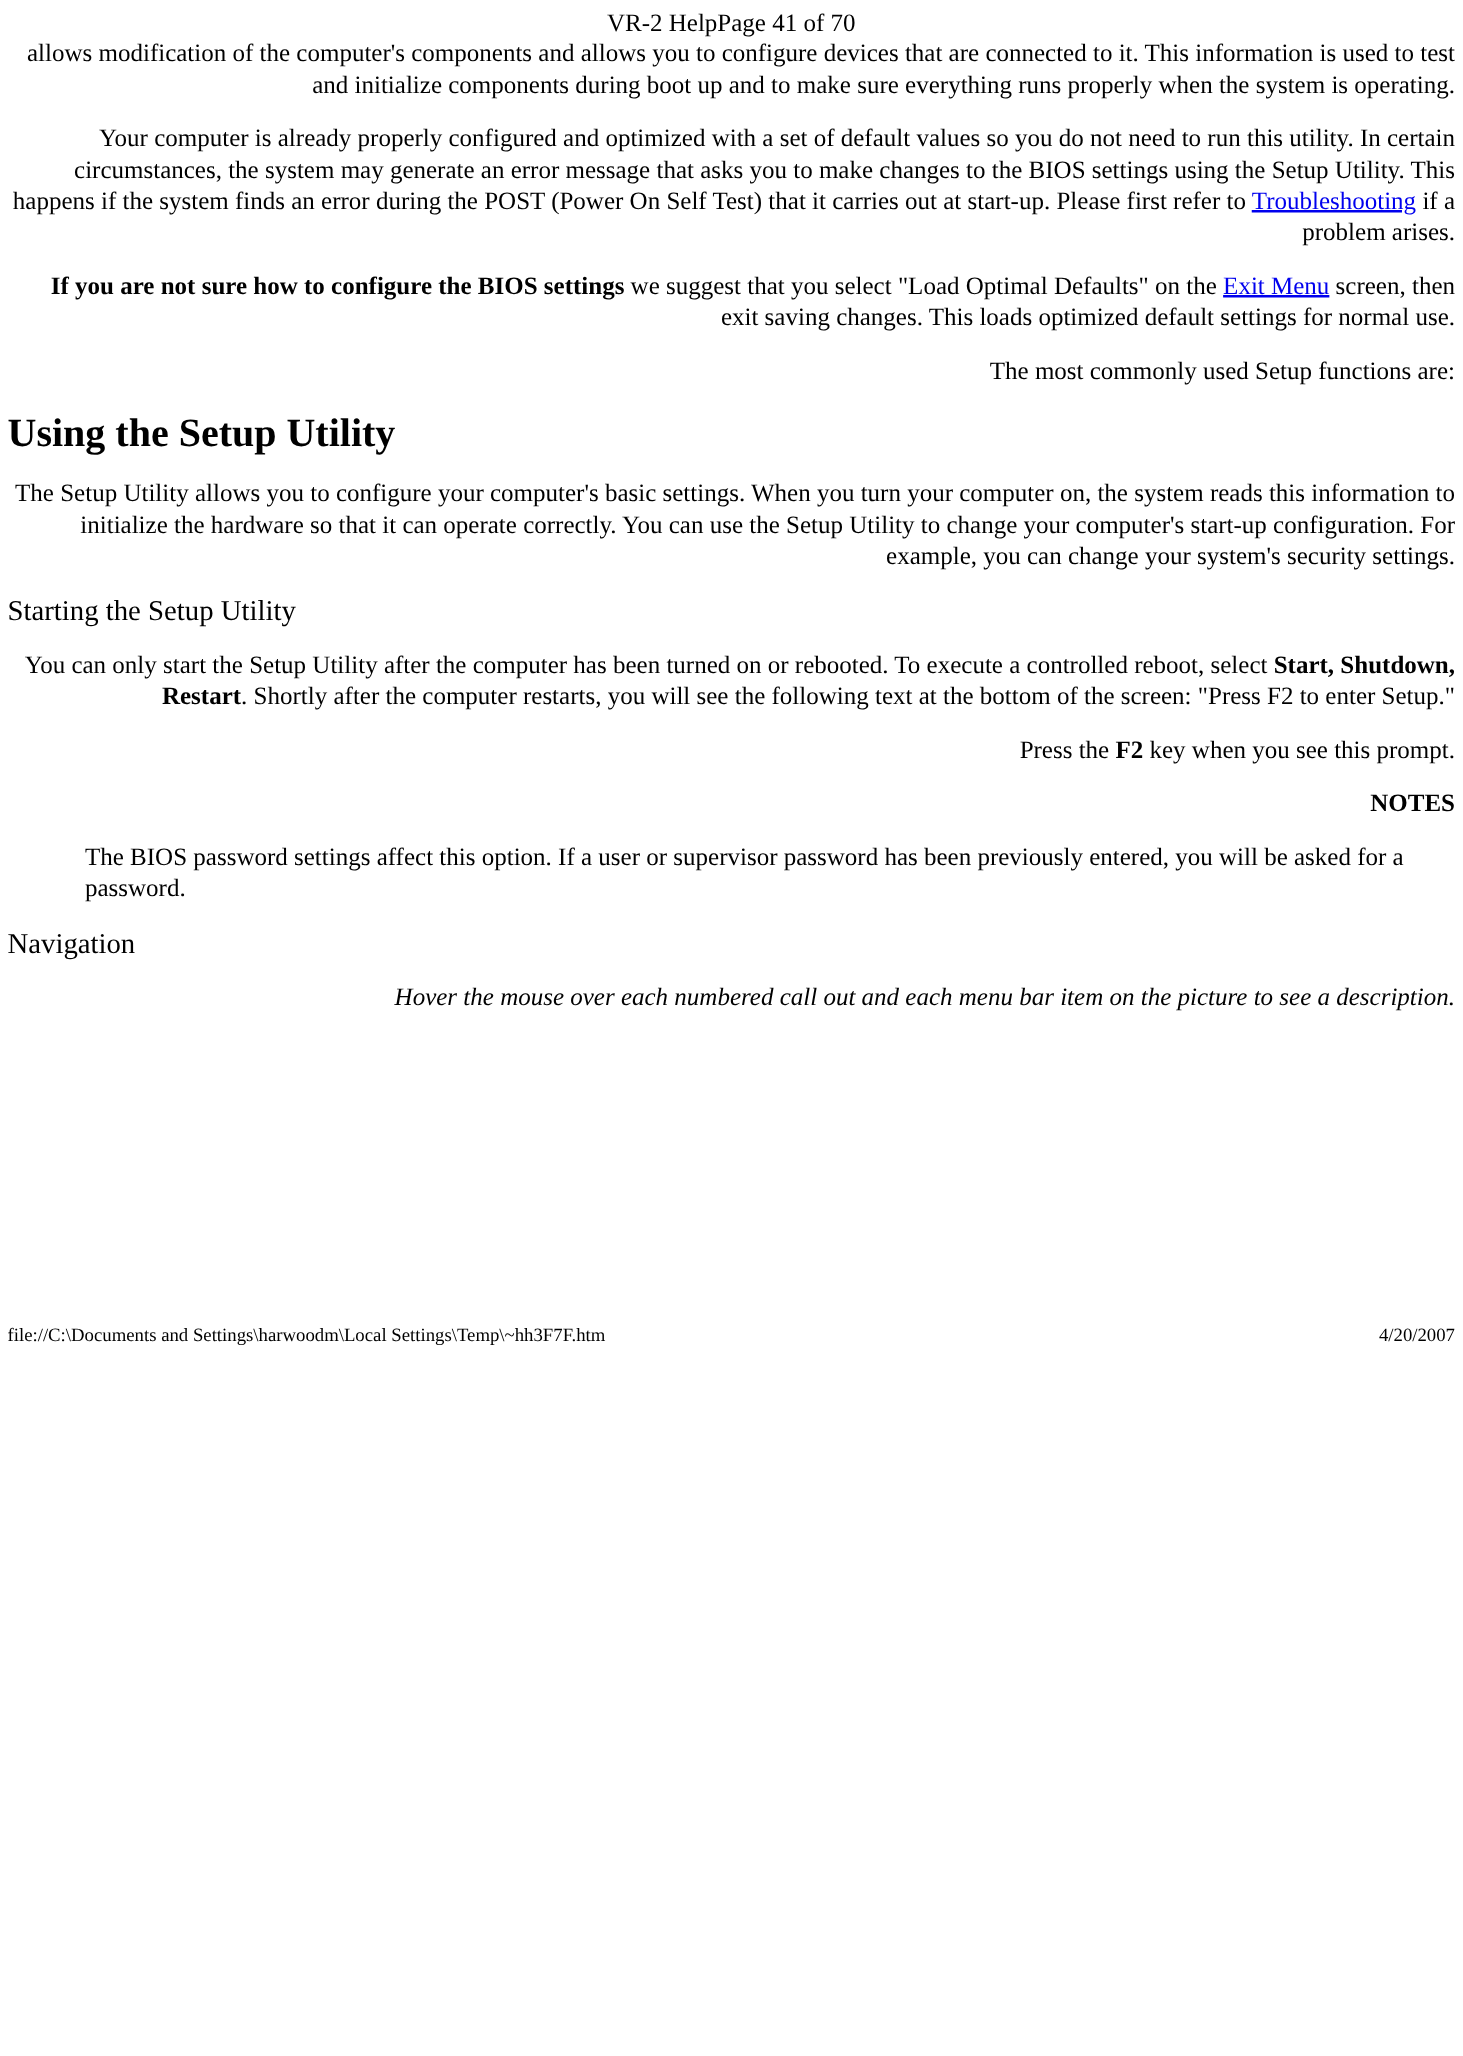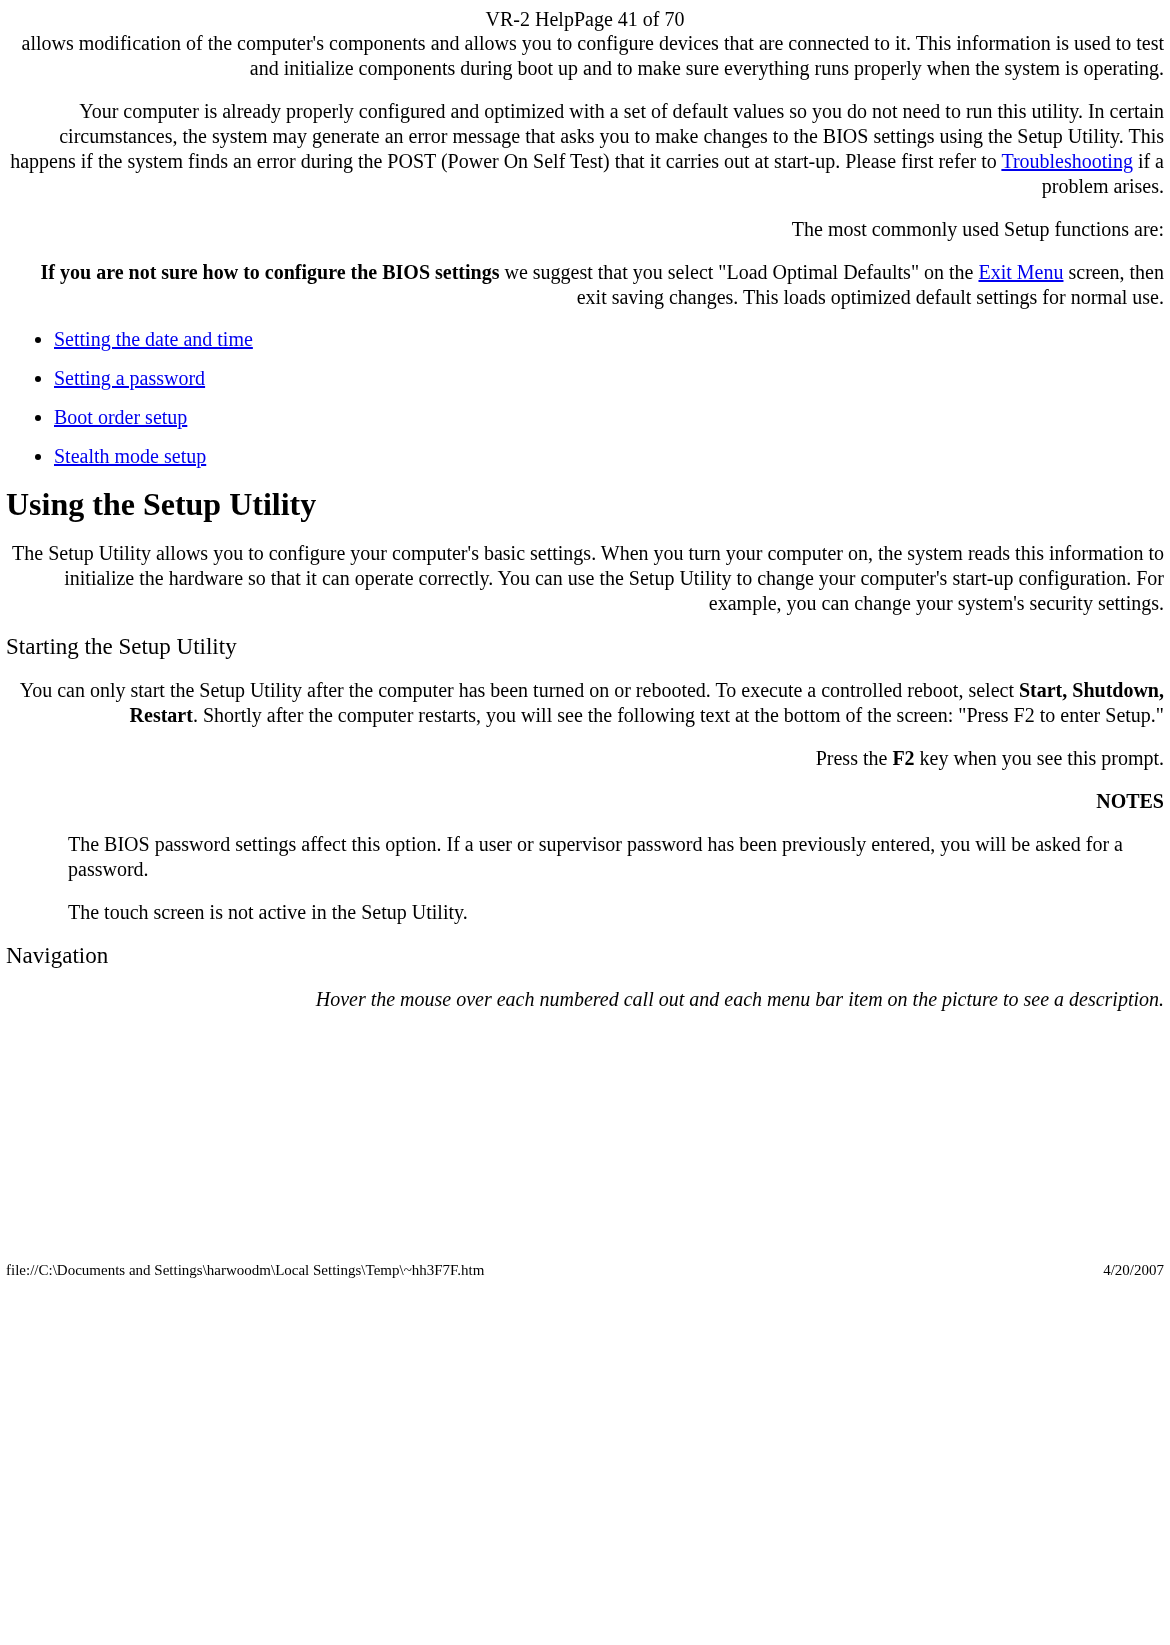--- a/index.html
+++ b/index.html
@@ -77,51 +77,44 @@
 </div>
 
 <div class="content">
 
   <p>allows modification of the computer's components and allows you to configure devices that are connected to it. This information is used to test and initialize components during boot up and to make sure everything runs properly when the system is operating.</p>
 
   <p>
     <span>Your computer is already properly configured and optimized with a set of default values so you do not need to run this utility. In certain circumstances, the system may generate an error message that asks you to make changes to the BIOS settings using the Setup Utility. This happens if the system finds an error during the POST (Power On Self Test) that it carries out at start-up. Please first refer to </span><a href="#">Troubleshooting</a><span> if a problem arises.</span>
   </p>
 
-  <p>The most commonly used Setup functions are:</p>
-
   <p>
     <span class="bold">If you are not sure how to configure the BIOS settings</span><span> we suggest that you select "Load Optimal Defaults" on the </span><a href="#">Exit Menu</a><span> screen, then exit saving changes.  This loads optimized default settings for normal use.</span>
   </p>
 
-  <ul class="bullet">
-    <li><a href="#">Setting the date and time</a></li>
-    <li><a href="#">Setting a password</a></li>
-    <li><a href="#">Boot order setup</a></li>
-    <li><a href="#">Stealth mode setup</a></li>
-  </ul>
+  <p>The most commonly used Setup functions are:</p>
+
 
   <h2>Using the Setup Utility</h2>
 
   <p>The Setup Utility allows you to configure your computer's basic settings. When you turn your computer on, the system reads this information to initialize the hardware so that it can operate correctly. You can use the Setup Utility to change your computer's start-up configuration. For example, you can change your system's security settings.</p>
 
   <h3>Starting the Setup Utility</h3>
 
   <p>
     <span>You can only start the Setup Utility after the computer has been turned on or rebooted. To execute a controlled reboot, select </span><span class="bold">Start, Shutdown, Restart</span><span>. Shortly after the computer restarts, you will see the following text at the bottom of the screen: "Press F2 to enter Setup."</span>
   </p>
 
   <p>
     <span>Press the </span><span class="bold">F2</span><span> key when you see this prompt.</span>
   </p>
 
   <p class="bold">NOTES</p>
 
   <div class="notes-block">The BIOS password settings affect this option. If a user or supervisor password has been previously entered, you will be asked for a password.</div>
-  <div class="notes-block">The touch screen is not active in the Setup Utility.</div>
 
   <h3>Navigation</h3>
 
   <p class="italic-indent">Hover the mouse over each numbered call out and each menu bar item on the picture to see a description.</p>
 
 </div>
 
 <div class="footer-row">
   <span>file://C:\Documents and Settings\harwoodm\Local Settings\Temp\~hh3F7F.htm</span>
   <span>4/20/2007</span>

